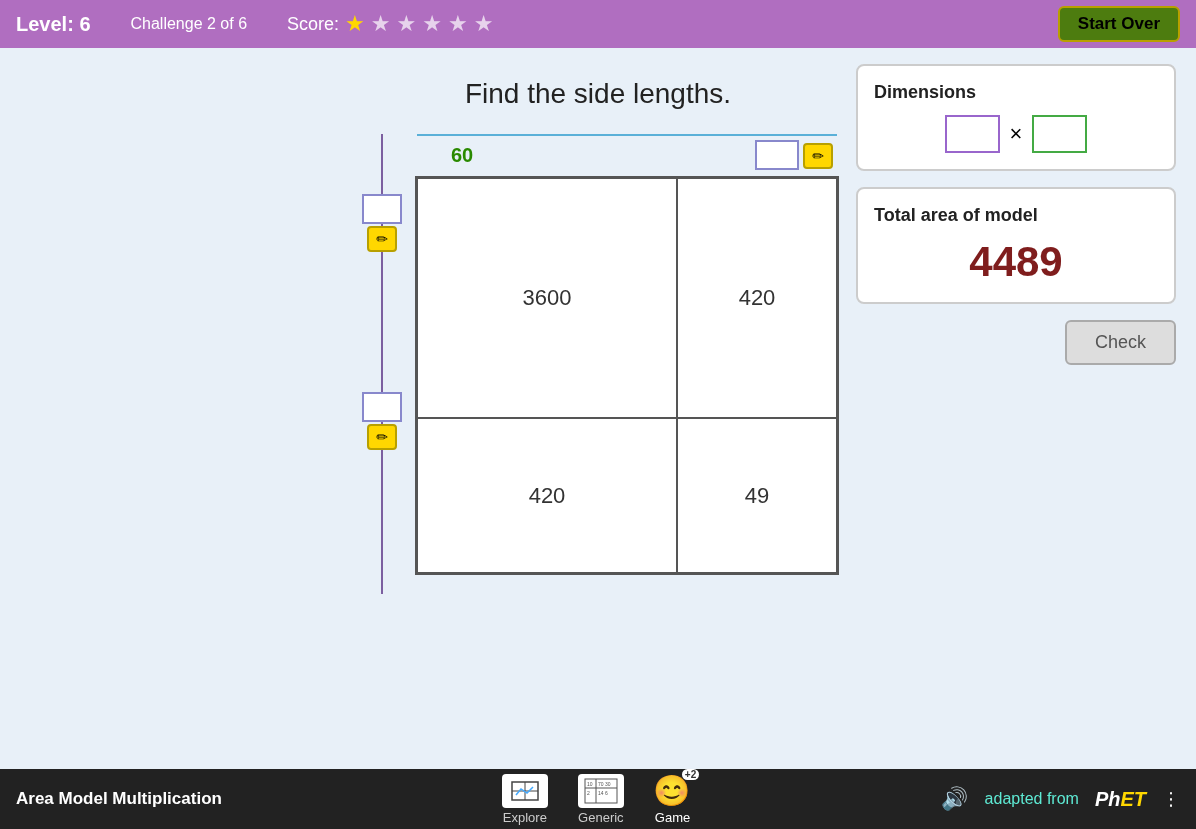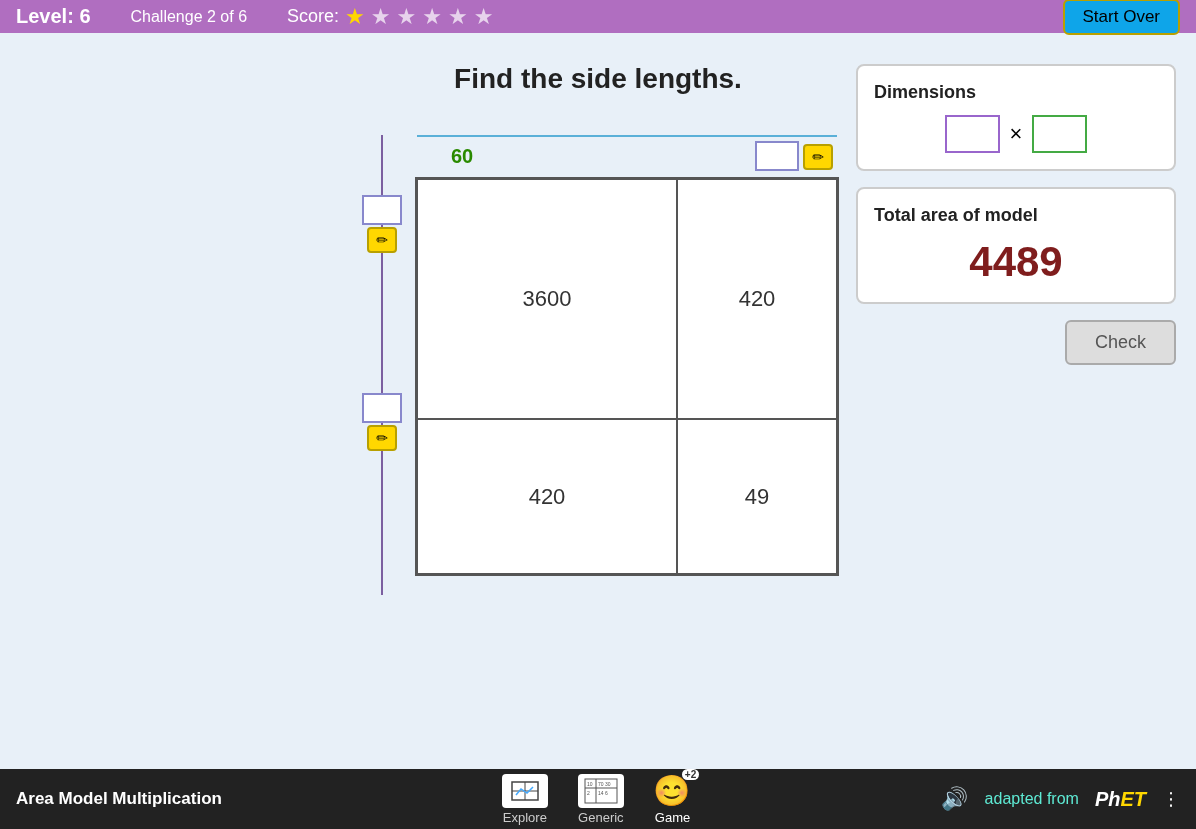--- a/index.html
+++ b/index.html
@@ -8,21 +8,21 @@
       background: #e8f0f8;
       width: 1196px;
       height: 829px;
       overflow: hidden;
       position: relative;
     }
 
     
     #header {
       background: #b06ec0;
-      height: 33px;
+      height: 48px;
       display: flex;
       align-items: center;
       padding: 0 16px;
       gap: 40px;
     }
     #header .level {
       font-weight: bold;
       font-size: 20px;
       color: #fff;
     }
@@ -34,45 +34,45 @@
       font-size: 18px;
       color: #fff;
       display: flex;
       align-items: center;
       gap: 6px;
     }
     #header .score .star-filled { color: #FFD700; font-size: 22px; }
     #header .score .star-empty { color: #fff; font-size: 22px; opacity: 0.7; }
     #start-over-btn {
       margin-left: auto;
-      background: #0ea5e9;
+      background: #4d7c0f;
       border: 2px solid #b8a000;
       border-radius: 6px;
       padding: 6px 18px;
       font-size: 17px;
-      font-weight: normal;
+      font-weight: bold;
       cursor: pointer;
       color: #000;
     }
 
     
     #main {
       display: flex;
       flex-direction: column;
       align-items: center;
       padding-top: 30px;
       height: calc(829px - 48px - 60px);
       position: relative;
     }
 
     #instruction {
       font-size: 28px;
-      font-weight: bold;
+      font-weight: normal;
       color: #222;
-      margin-bottom: 40px;
+      margin-bottom: 24px;
     }
 
     
     #model-area {
       display: flex;
       align-items: flex-start;
       position: relative;
     }
 
     #left-controls {

